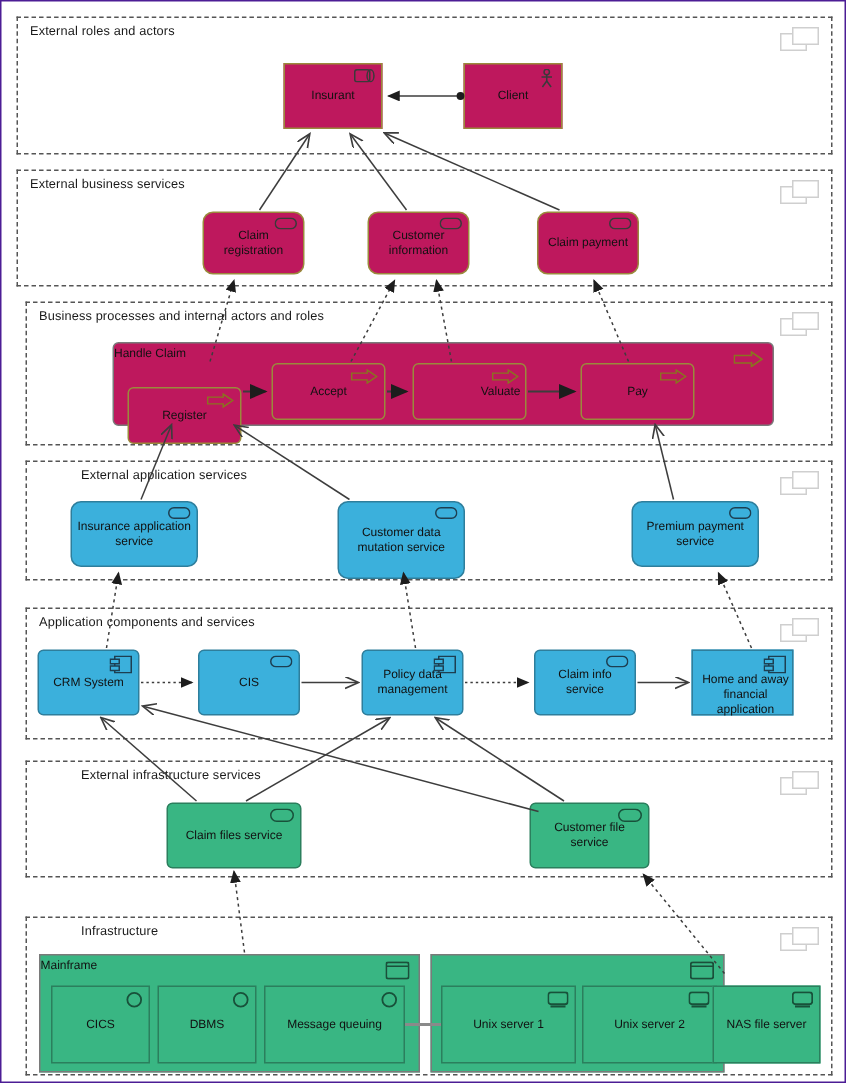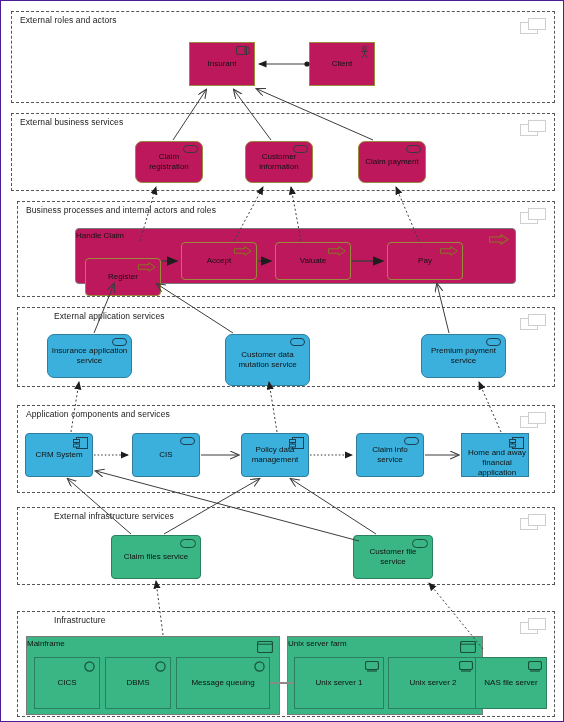--- a/index.html
+++ b/index.html
@@ -202,21 +202,21 @@
     <span class="lbl">Register</span>
   </div>
 
   <div class="el yellow round4" style="left:180px;top:241px;width:76px;height:38px;">
     <svg class="ico" width="18" height="10" viewBox="0 0 20 11">
       <path d="M0.5,3 L12,3 L12,0.7 L19,5.5 L12,10.3 L12,8 L0.5,8 Z" fill="none" stroke="#8a7320" stroke-width="1.1"></path>
     </svg>
     <span class="lbl">Accept</span>
   </div>
 
-  <div class="el yellow round4" style="left:274px;top:241px;width:76px;height:38px;">
+  <div class="el yellow round4" style="left:274px;top:241px;width:76px;height:38px;text-align:right;">
     <svg class="ico" width="18" height="10" viewBox="0 0 20 11">
       <path d="M0.5,3 L12,3 L12,0.7 L19,5.5 L12,10.3 L12,8 L0.5,8 Z" fill="none" stroke="#8a7320" stroke-width="1.1"></path>
     </svg>
     <span class="lbl">Valuate</span>
   </div>
 
   <div class="el yellow round4" style="left:386px;top:241px;width:76px;height:38px;">
     <svg class="ico" width="18" height="10" viewBox="0 0 20 11">
       <path d="M0.5,3 L12,3 L12,0.7 L19,5.5 L12,10.3 L12,8 L0.5,8 Z" fill="none" stroke="#8a7320" stroke-width="1.1"></path>
     </svg>
@@ -319,21 +319,20 @@
     <span class="lbl">DBMS</span>
   </div>
   <div class="el green" style="left:175px;top:656px;width:94px;height:52px;">
     <svg class="ico" width="11" height="11" viewBox="0 0 11 11">
       <circle cx="5.5" cy="5.5" r="4.6" fill="none" stroke="#18513a" stroke-width="1.2"></circle>
     </svg>
     <span class="lbl">Message queuing</span>
   </div>
 
   <div class="container-el green" style="left:286px;top:635px;width:196px;height:79px;">
-    <div class="container-title">Unix server farm</div>
     <svg class="ico" width="16" height="12" viewBox="0 0 16 12" style="right:6px;top:4px;">
       <rect x="0.5" y="0.5" width="15" height="11" rx="1.5" fill="none" stroke="#1b4f3a" stroke-width="1.2"></rect>
       <line x1="0.5" y1="3.2" x2="15.5" y2="3.2" stroke="#1b4f3a" stroke-width="1"></line>
     </svg>
   </div>
   <div class="el green" style="left:293px;top:656px;width:90px;height:52px;">
     <svg class="ico" width="14" height="11" viewBox="0 0 14 11">
       <rect x="0.5" y="0.5" width="13" height="8" rx="1.8" fill="none" stroke="#18513a" stroke-width="1.2"></rect>
       <line x1="2" y1="10" x2="12" y2="10" stroke="#18513a" stroke-width="1.2"></line>
     </svg>

